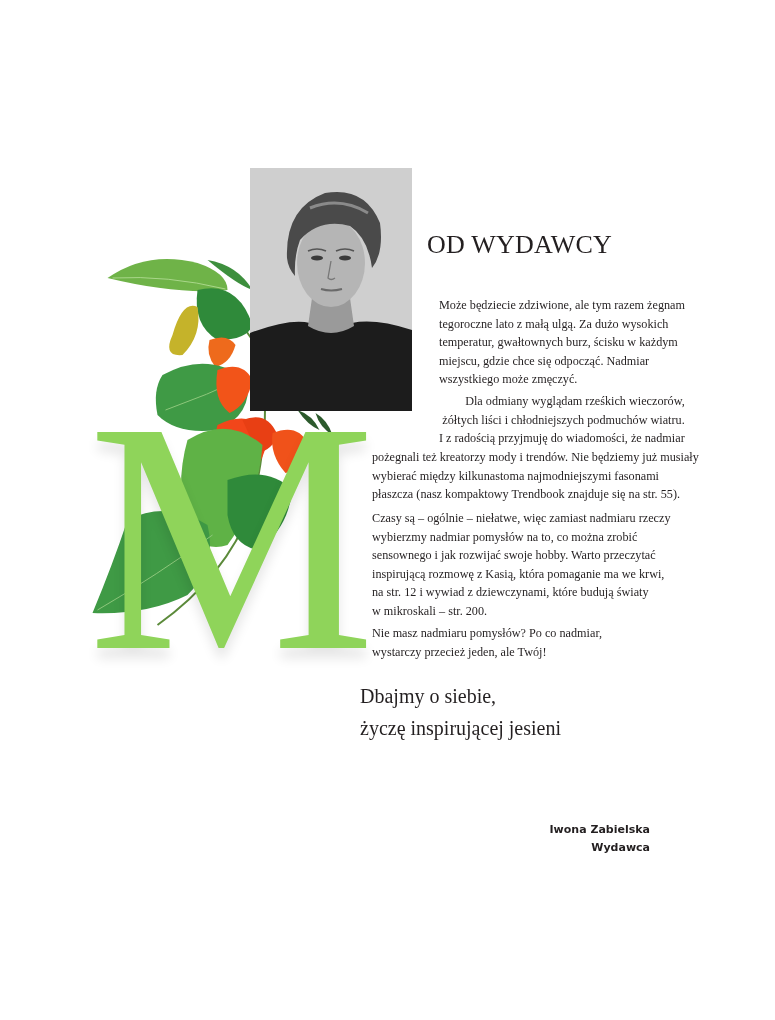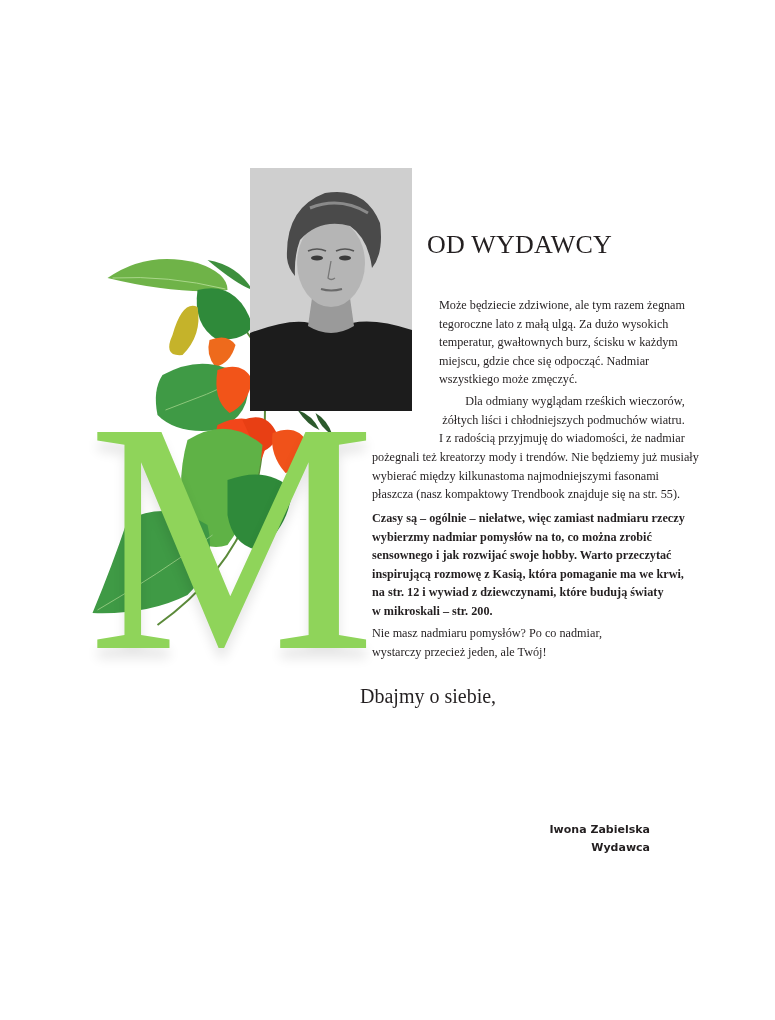--- a/index.html
+++ b/index.html
@@ -21,21 +21,21 @@
   .photo { position: absolute; left: 250px; top: 168px; width: 162px; height: 243px;
            background: linear-gradient(180deg, #d4d4d4 0%, #c9c9c9 60%, #bdbdbd 100%); overflow: hidden; }
 
   .title { position: absolute; left: 427px; top: 230px; font-size: 26px; letter-spacing: 0.2px;
            font-weight: normal; margin: 0; color: #231f20; }
 
   .para { position: absolute; font-size: 12.2px; line-height: 18.6px; margin: 12px; color: #231f20; white-space: nowrap; }
   .p1 { left: 427px; top: 284px; }
   .p2 { left: 427px; top: 380px; text-align: right; }
   .p2b { left: 360px; top: 436px; }
-  .p3 { left: 360px; top: 497px; font-weight: bold; }
+  .p3 { left: 360px; top: 497px; }
   .p4 { left: 360px; top: 612px; }
 
   .closing { position: absolute; left: 360px; top: 680px; 
              font-size: 20px; line-height: 32px; margin: 0; color: #231f20; }
 
   .signature { position: absolute; left: 520px; top: 821px; width: 130px; text-align: right;
                font-family: "DejaVu Sans", "Liberation Sans", sans-serif; font-weight: bold;
                font-size: 11px; line-height: 18px; color: #231f20; }
 </style>
 </head>
@@ -133,20 +133,21 @@
     <div>w mikroskali – str. 200.</div>
   </div>
 
   <div class="para p4">
     <div>Nie masz nadmiaru pomysłów? Po co nadmiar,</div>
     <div>wystarczy przecież jeden, ale Twój!</div>
   </div>
 
   <div class="closing">
     <div>Dbajmy o siebie,</div>
+    <div>życzę inspirującej jesieni</div>
   </div>
 
   <div class="signature">
     <div>Iwona Zabielska</div>
     <div>Wydawca</div>
   </div>
 
 </div>
 
 </body></html>

